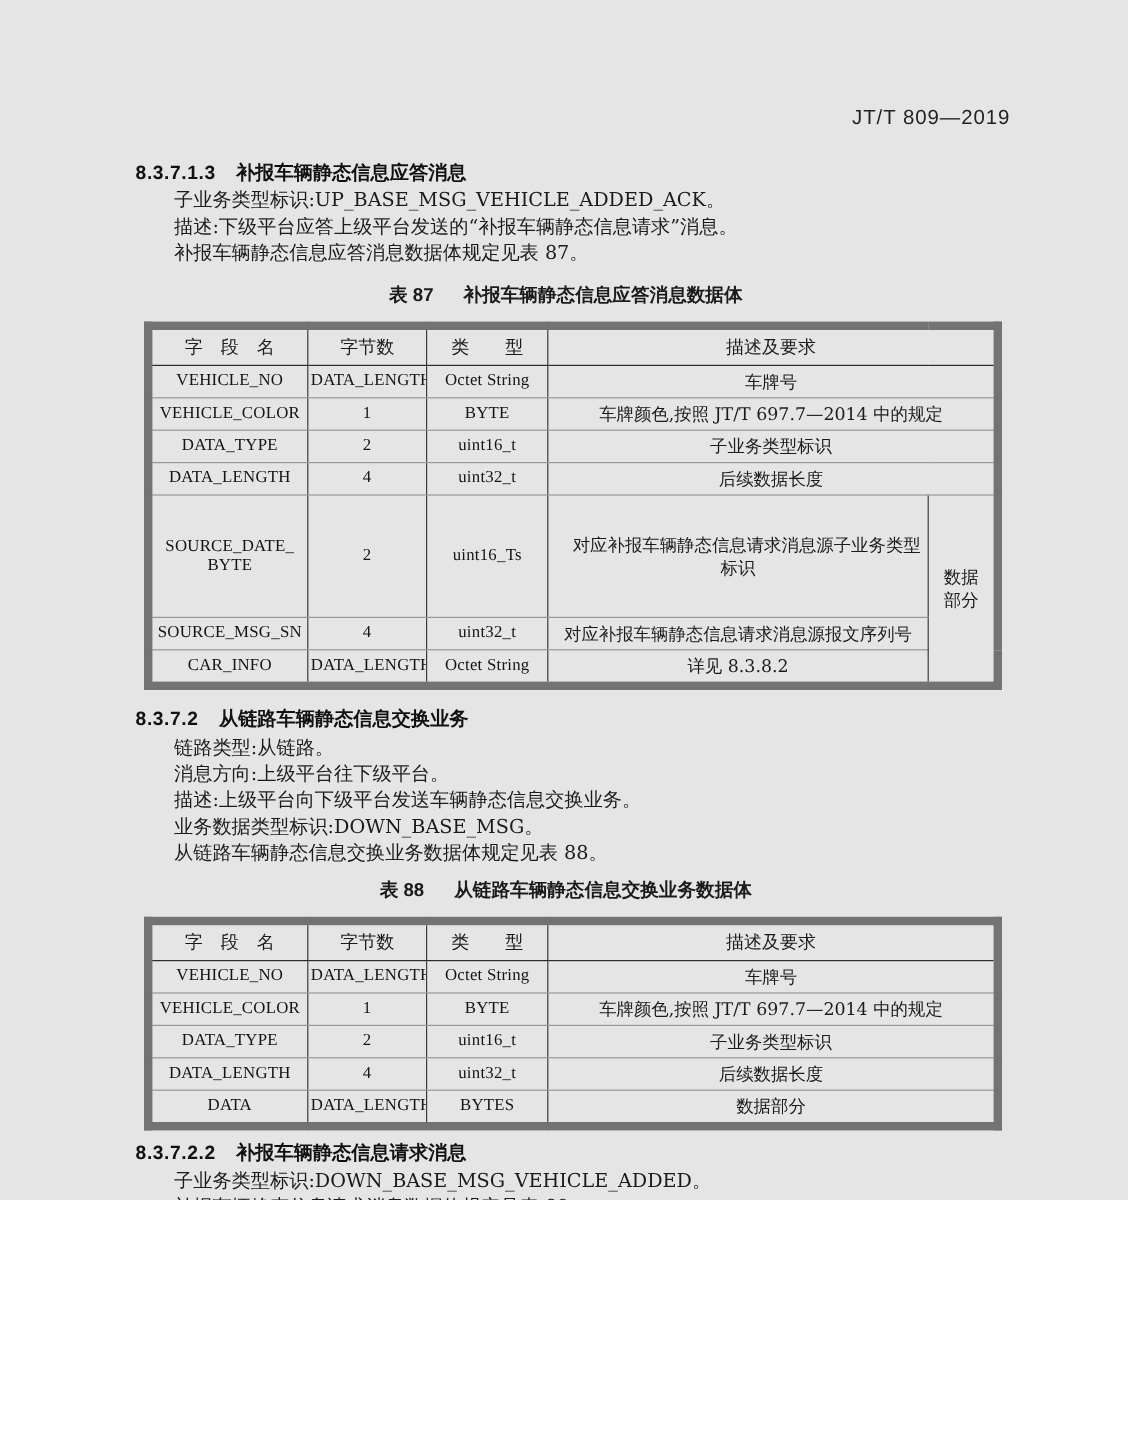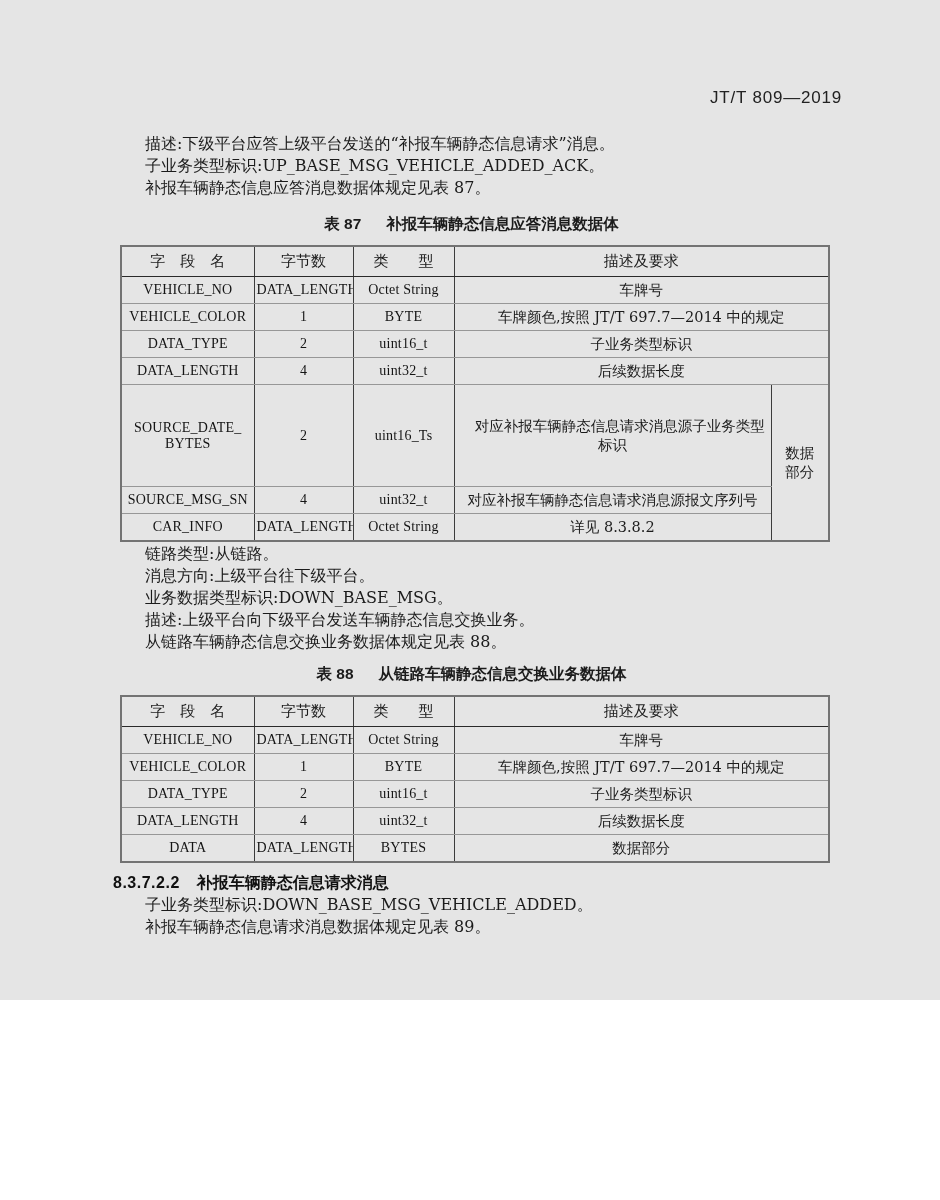--- a/index.html
+++ b/index.html
@@ -35,21 +35,21 @@
     font-weight:bold; font-size:15.5px; line-height:22px; margin:0;
   }
   .tbl-caption .cap-label { margin-right:25px; }
 
   .mt14 { margin-top:14px; } .mt13 { margin-top:13px; }
   .mt10 { margin-top:10px; } .mt8 { margin-top:8px; } .mt1 { margin-top:1px; }
 
   table.std-table {
     border-collapse:collapse; table-layout:fixed;
     width:708px; margin-left:7px;
-    border:2px solid #737373;
+    border:7px solid #737373;
   }
   .std-table th, .std-table td {
     border-left:1px solid #3c3c3c; border-right:1px solid #3c3c3c;
     border-top:1px solid #979797; border-bottom:1px solid #979797;
     vertical-align:middle; text-align:center;
     padding:2px 2px; font-weight:normal;
     overflow:hidden;
   }
   .std-table th {
     height:25px; font-size:15px; border-bottom:1.5px solid #2a2a2a;
@@ -76,22 +76,25 @@
 </style>
 </head>
 <body>
 
 <div class="page">
 
   <div class="doc-code">JT/T 809—2019</div>
 
   <div class="content">
 
+    <p class="sec-h">
+      <span class="sec-num">8.3.7.1.3</span><span>补报车辆静态信息应答消息</span>
+    </p>
+    <p class="para">子业务类型标识:UP_BASE_MSG_VEHICLE_ADDED_ACK。</p>
     <p class="para">描述:下级平台应答上级平台发送的“补报车辆静态信息请求”消息。</p>
-    <p class="para">子业务类型标识:UP_BASE_MSG_VEHICLE_ADDED_ACK。</p>
     <p class="para">补报车辆静态信息应答消息数据体规定见表 87。</p>
 
     <p class="tbl-caption mt14">
       <span class="cap-label">表 87</span><span>补报车辆静态信息应答消息数据体</span>
     </p>
 
     <table class="std-table mt10">
       <colgroup>
         <col style="width:133px">
           <col style="width:99px">
@@ -125,21 +128,21 @@
         <td colspan="2" class="cell-desc">子业务类型标识</td>
       </tr>
       <tr>
         <td class="cell-en">DATA_LENGTH</td>
         <td class="cell-en">4</td>
         <td class="cell-en">uint32_t</td>
         <td colspan="2" class="cell-desc">后续数据长度</td>
       </tr>
       <tr class="row-tall">
         <td class="cell-en preline">SOURCE_DATE_
-BYTES</td>
+BYTE</td>
         <td class="cell-en">2</td>
         <td class="cell-en">uint16_Ts</td>
         <td class="cell-desc preline indent1">对应补报车辆静态信息请求消息源子业务类型
 标识</td>
         <td rowspan="3" class="side-cell preline">数据
 部分</td>
       </tr>
       <tr>
         <td class="cell-en">SOURCE_MSG_SN</td>
         <td class="cell-en">4</td>
@@ -148,24 +151,27 @@
       </tr>
       <tr>
         <td class="cell-en">CAR_INFO</td>
         <td class="cell-en">DATA_LENGTH</td>
         <td class="cell-en">Octet String</td>
         <td class="cell-desc">详见 8.3.8.2</td>
       </tr>
     </tbody>
       </table>
 
+    <p class="sec-h mt13">
+      <span class="sec-num">8.3.7.2</span><span>从链路车辆静态信息交换业务</span>
+    </p>
     <p class="para mt1">链路类型:从链路。</p>
     <p class="para">消息方向:上级平台往下级平台。</p>
+    <p class="para">描述:上级平台向下级平台发送车辆静态信息交换业务。</p>
     <p class="para">业务数据类型标识:DOWN_BASE_MSG。</p>
-    <p class="para">描述:上级平台向下级平台发送车辆静态信息交换业务。</p>
     <p class="para">从链路车辆静态信息交换业务数据体规定见表 88。</p>
 
     <p class="tbl-caption mt10">
       <span class="cap-label">表 88</span><span>从链路车辆静态信息交换业务数据体</span>
     </p>
 
     <table class="std-table mt10">
       <colgroup>
         <col style="width:133px">
           <col style="width:99px">

